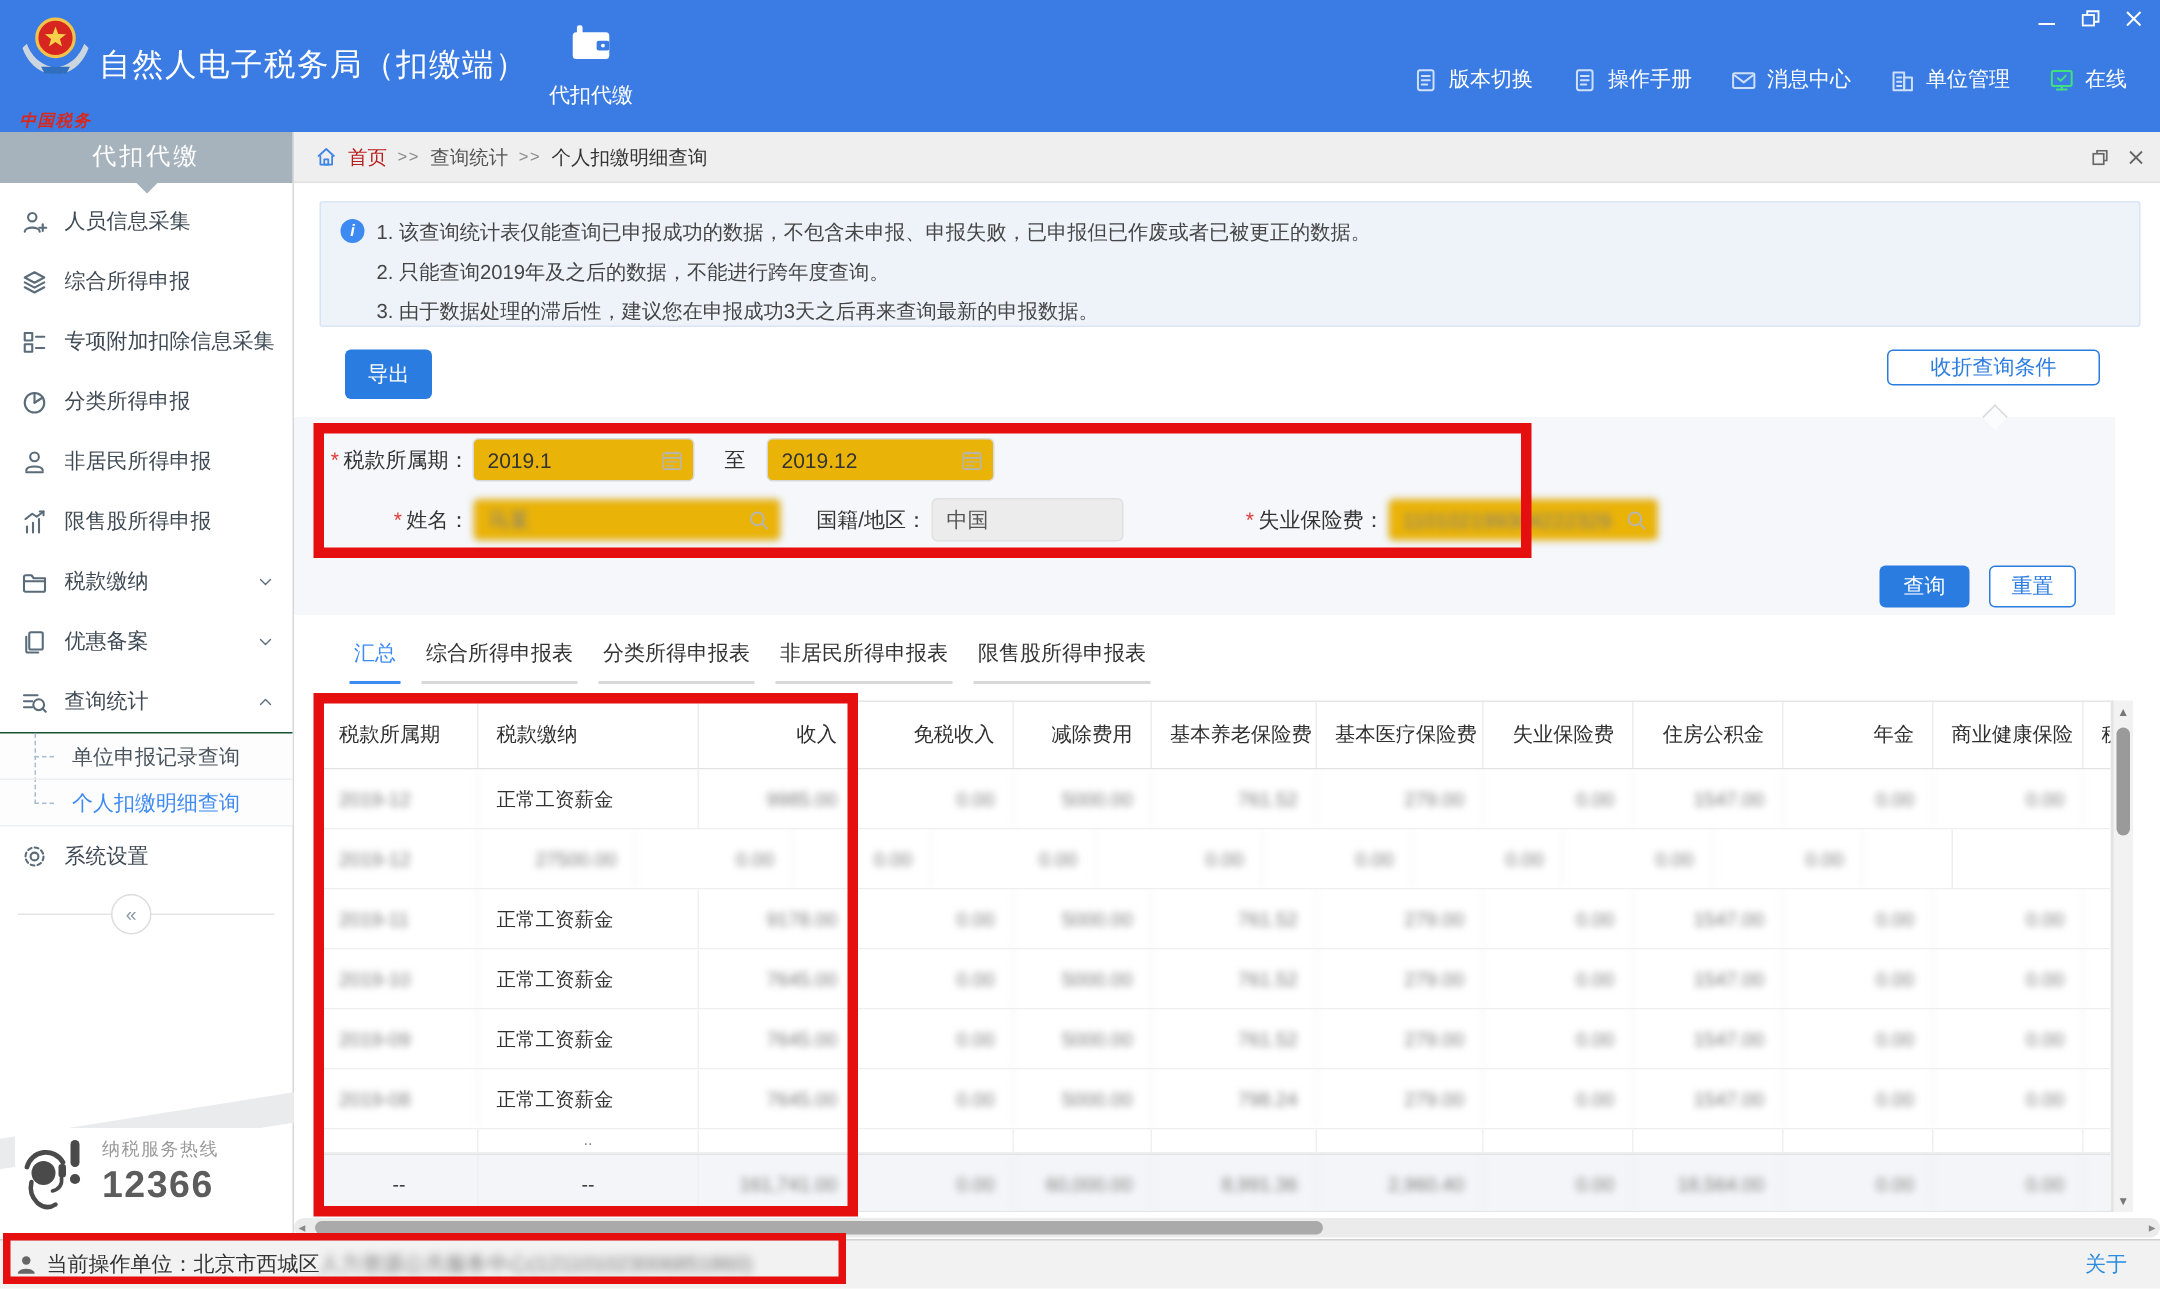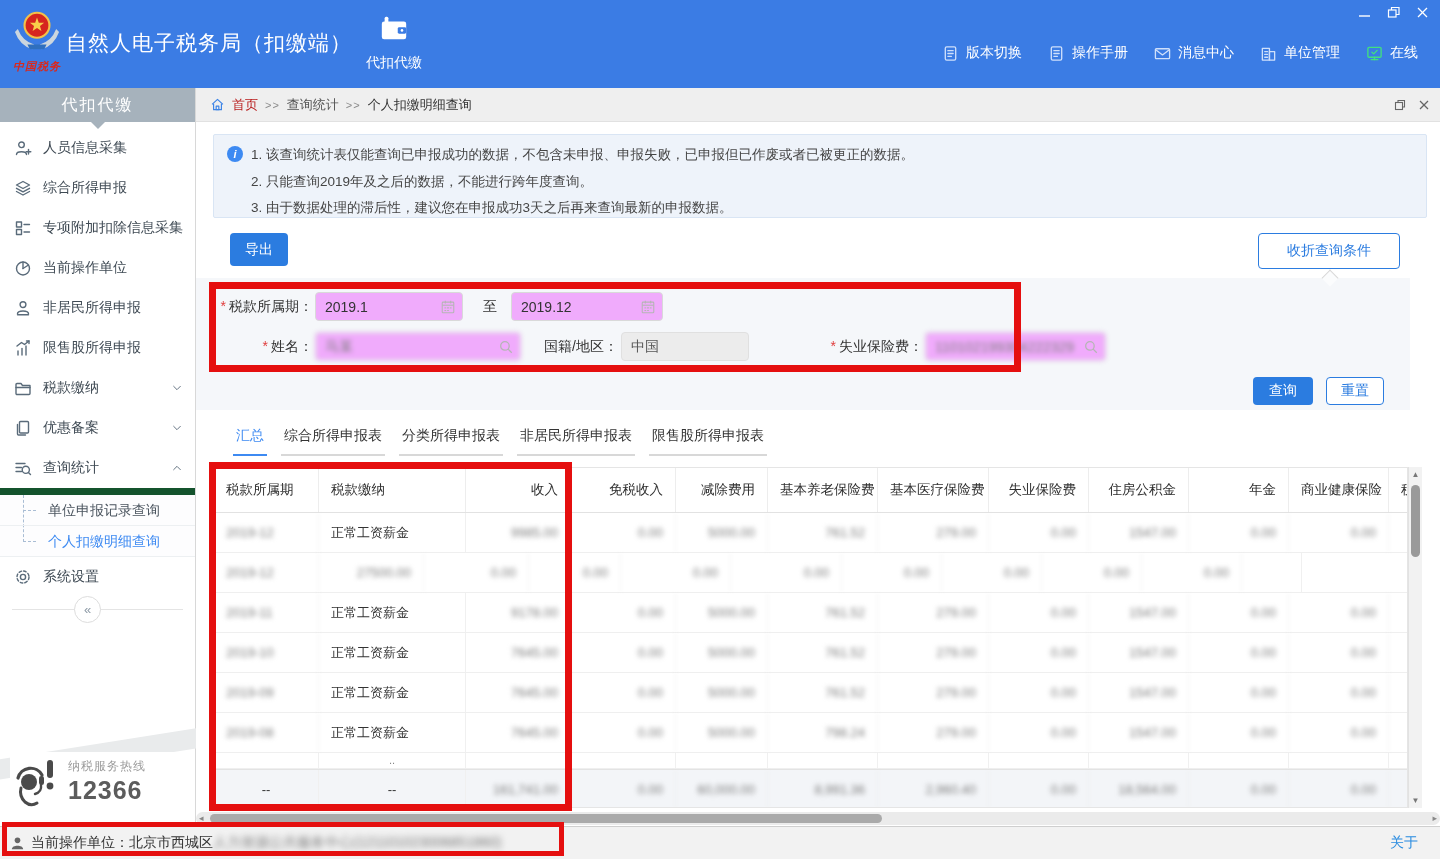--- a/index.html
+++ b/index.html
@@ -5,21 +5,21 @@
   html,body{margin:0;padding:0;width:1440px;height:859px;overflow:hidden;
     font-family:"Liberation Sans","DejaVu Sans",sans-serif;background:#fff;}
   *{box-sizing:border-box;}
   .icn{display:inline-flex;width:18px;height:18px;flex:none;}
   .icn svg{width:100%;height:100%;}
 
   
   .app-header{position:absolute;left:0;top:0;width:1440px;height:88px;background:#3b7ce4;}
   .logo{position:absolute;left:10px;top:5px;width:54px;height:80px;text-align:center;}
   .logo svg{width:46px;height:52px;display:block;margin:0 auto;}
-  .logo-text{display:block;color:#d8281e;font-size:11px;font-weight:bold;letter-spacing:1px;margin-top:2px;font-style:italic;}
+  .logo-text{display:block;color:#d8281e;font-size:11px;font-weight:bold;letter-spacing:1px;margin-top:16px;font-style:italic;}
   .app-title{position:absolute;left:66px;top:29px;color:#fff;font-size:21px;letter-spacing:1px;}
   .module-tab{position:absolute;left:352px;top:14px;width:84px;text-align:center;color:#fff;}
   .module-tab .icn{width:32px;height:30px;color:#fff;}
   .module-tab-label{display:block;font-size:14px;margin-top:6px;}
   .hdr-right{position:absolute;right:22px;top:44px;display:flex;gap:26px;align-items:center;}
   .hdr-item{display:flex;align-items:center;gap:7px;color:#ffffff;font-size:14px;cursor:pointer;}
   .hdr-item .icn{width:17px;height:17px;color:#cfe0fb;}
   .hdr-item .icn[data-name="monitor-check-icon"]{color:#41e07f;}
   .win-controls{position:absolute;right:10px;top:5px;display:flex;gap:14px;color:#fff;}
   .win-btn{width:15px;height:15px;color:#fff;cursor:pointer;}
@@ -28,21 +28,21 @@
   
   .sidebar{position:absolute;left:0;top:88px;width:196px;height:738px;background:#fff;border-right:1px solid #d8d8d8;}
   .side-header{height:34px;background:#a6b2bc;color:#fff;font-size:16px;text-align:center;line-height:34px;letter-spacing:2px;position:relative;}
   .side-header::after{content:'';position:absolute;left:50%;bottom:-7px;margin-left:-8px;border:8px solid transparent;border-top-color:#a6b2bc;border-bottom:none;}
   .side-menu{position:absolute;top:34px;left:0;right:0;padding-top:6px;}
   .side-item{height:40px;display:flex;align-items:center;gap:11px;padding:0 12px 0 14px;font-size:14px;color:#3f4a54;cursor:pointer;}
   .side-item .icn{color:#5a6b7a;}
   .side-label{flex:1;white-space:nowrap;overflow:hidden;}
   .chev{width:12px !important;height:12px !important;color:#b9c2cc;}
   .chev-active{color:#3d8af2;}
-  .side-sub{border-top:7px solid #14532d;position:relative;background:#fdfdfe;}
+  .side-sub{border-top:1px solid #14532d;position:relative;background:#fdfdfe;}
   .side-sub::before{content:'';position:absolute;left:23px;top:0;bottom:15px;border-left:1px dashed #a9bdd4;}
   .side-sub-item{height:31px;line-height:31px;padding-left:48px;font-size:14px;color:#4a545e;border-bottom:1px solid #edf0f2;position:relative;cursor:pointer;}
   .side-sub-item::before{content:'';position:absolute;left:23px;top:50%;width:13px;border-top:1px dashed #a9bdd4;}
   .side-sub-item.sel{color:#3d8af2;}
   .side-collapse{position:absolute;left:0;top:505px;width:100%;height:34px;}
   .side-collapse::before{content:'';position:absolute;left:12px;right:12px;top:16px;border-top:1px solid #e4e4e4;}
   .collapse-btn{position:absolute;left:74px;top:3px;width:27px;height:27px;border:1px solid #ddd;border-radius:50%;background:#fff;color:#8d9aa6;text-align:center;line-height:25px;font-size:13px;cursor:pointer;}
   .side-band{position:absolute;left:-12px;top:655px;width:230px;height:20px;background:#e9ebec;transform:rotate(-9deg);}
   .hotline{position:absolute;left:10px;top:664px;width:182px;height:64px;background:#fff;}
   .hotline svg{position:absolute;left:2px;top:4px;width:46px;height:54px;}
@@ -59,28 +59,28 @@
   .bc-controls .icn{width:12px;height:12px;cursor:pointer;color:#666;}
   .content{position:absolute;left:0;top:34px;width:100%;height:704px;background:#fff;}
 
   .notice{position:absolute;left:17px;top:12px;width:1214px;height:84px;background:#eef3fa;border:1px solid #d9e5f4;border-radius:2px;}
   .info-icon{position:absolute;left:13px;top:11px;width:16px;height:16px;border-radius:50%;background:#3d8af2;color:#fff;font-size:11px;font-weight:bold;text-align:center;line-height:16px;font-style:italic;}
   .notice-line{position:absolute;left:37px;font-size:13.5px;color:#454545;white-space:nowrap;}
 
   .btn-primary{background:#2b7ce0;color:#fff;border:none;border-radius:4px;font-size:14px;cursor:pointer;font-family:inherit;}
   .btn-ghost{background:#fff;color:#2b7ce0;border:1px solid #2b7ce0;border-radius:4px;font-size:14px;cursor:pointer;font-family:inherit;}
   .export-btn{position:absolute;left:34px;top:111px;width:58px;height:33px;}
-  .collapse-query-btn{position:absolute;left:1062px;top:111px;width:142px;height:36px;}
+  .collapse-query-btn{position:absolute;left:1062px;top:111px;width:142px;height:24px;}
   .panel-caret{position:absolute;left:1128px;top:150px;width:12px;height:12px;background:#fbfcfd;border-left:1px solid #d8d8d8;border-top:1px solid #d8d8d8;transform:rotate(45deg);z-index:2;}
 
   .query-panel{position:absolute;left:0;top:156px;width:1214px;height:132px;background:#f5f7fa;}
   .flabel{position:absolute;font-size:14px;color:#333;line-height:29px;text-align:right;white-space:nowrap;}
   .req{color:#e03c3c;font-style:normal;margin-right:3px;}
   .input-wrap{position:absolute;height:29px;}
-  .inp{width:100%;height:100%;border:1px solid #d9d9d9;border-radius:4px;font-size:14px;color:#333;padding:0 26px 0 9px;background:#f0abfc;outline:none;font-family:inherit;}
+  .inp{width:100%;height:100%;border:1px solid #d9d9d9;border-radius:4px;font-size:14px;color:#333;padding:0 26px 0 9px;background:#eab308;outline:none;font-family:inherit;}
   .inp-dis{background:#ececec;border-color:#e0e0e0;color:#555;}
   .in-icn{position:absolute;right:7px;top:50%;transform:translateY(-50%);width:16px;height:16px;color:#b5b5b5;}
   .in-icn svg{width:100%;height:100%;}
   .to-label{position:absolute;font-size:14px;color:#333;line-height:29px;}
   .query-btn{position:absolute;left:1057px;top:99px;width:60px;height:28px;}
   .reset-btn{position:absolute;left:1130px;top:99px;width:58px;height:28px;}
 
   .tabs{position:absolute;left:37px;top:305px;display:flex;}
   .tab{font-size:14px;color:#333;padding:0 3px 9px 3px;margin-right:14px;border-bottom:2px solid #d8d8d8;cursor:pointer;white-space:nowrap;}
   .tab.active{color:#3d8af2;border-bottom-color:#3d8af2;}
@@ -250,21 +250,21 @@
         <span class="side-label" data-name="sidebar-item-label">专项附加扣除信息采集</span>
       </div>
       <div class="side-item" data-name="sidebar-item-classified-income">
         <span class="icn" data-name="pie-icon">
           <svg viewBox="0 0 18 18" fill="none" stroke="currentColor" stroke-width="1.4" stroke-linecap="round" stroke-linejoin="round">
             <circle cx="9" cy="9.5" r="6.5"></circle>
             <line x1="9" y1="9.5" x2="9" y2="3"></line>
             <line x1="9" y1="9.5" x2="14.5" y2="6"></line>
           </svg>
         </span>
-        <span class="side-label" data-name="sidebar-item-label">当前操作单位</span>
+        <span class="side-label" data-name="sidebar-item-label">分类所得申报</span>
       </div>
       <div class="side-item" data-name="sidebar-item-nonresident-income">
         <span class="icn" data-name="person-icon">
           <svg viewBox="0 0 18 18" fill="none" stroke="currentColor" stroke-width="1.4" stroke-linecap="round" stroke-linejoin="round">
             <circle cx="9" cy="5.6" r="2.9"></circle>
             <path d="M3.5 14.8 C3.5 11 14.5 11 14.5 14.8"></path>
             <line x1="3.5" y1="15.8" x2="14.5" y2="15.8"></line>
           </svg>
         </span>
         <span class="side-label" data-name="sidebar-item-label">非居民所得申报</span>

